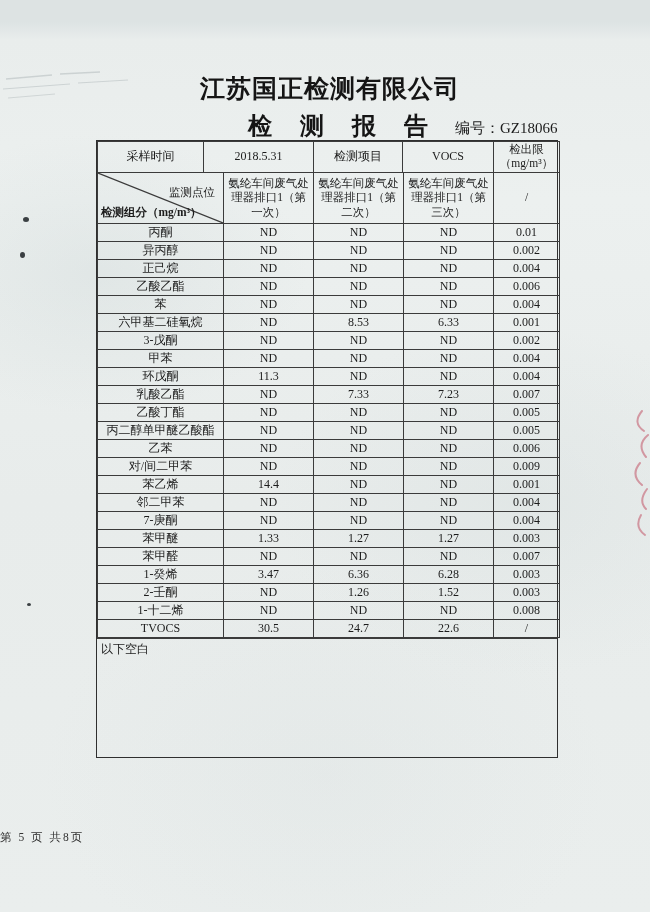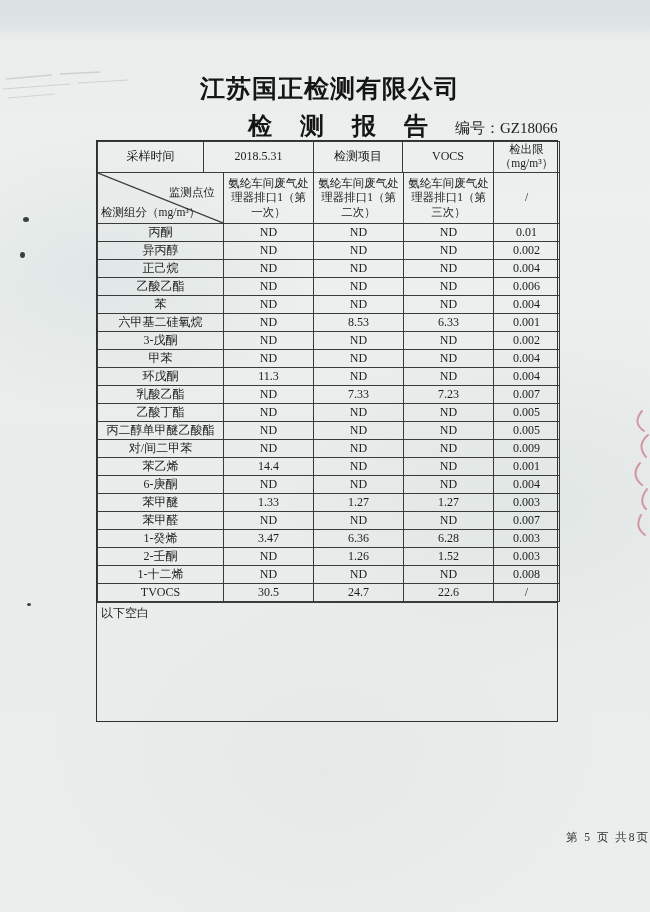--- a/index.html
+++ b/index.html
@@ -76,35 +76,36 @@
   .diag-cell { position: relative; padding: 0; }
   .diag-cell svg { position: absolute; left: 0; top: 0; width: 100%; height: 100%; }
   .diag-top {
     position: absolute; right: 8px; top: 12px;
     font-size: 11.5px;
   }
   .diag-bottom {
     position: absolute; left: 3px; bottom: 3px;
     font-size: 11.5px;
     white-space: nowrap;
+    font-weight: bold;
   }
   
   .blank-row {
     height: 119px;
     border-top: 1px solid #3b3b3b;
     font-size: 12px;
     padding: 2px 4px;
     text-align: left;
     vertical-align: top;
   }
   
   .footer {
     position: absolute;
     top: 830px; left: 0; right: 0;
-    text-align: right;
+    text-align: left;
     font-size: 11.5px;
     letter-spacing: 2px;
     color: #333;
   }
   
   .artifact { position: absolute; pointer-events: none; }
   .pencil { opacity: 0.45; }
   .speck { background: #3a3f42; border-radius: 50%; }
   .red-marks { opacity: 0.55; }
 </style>
@@ -258,35 +259,49 @@
             <td>0.005</td>
           </tr>
           <tr>
             <td>丙二醇单甲醚乙酸酯</td>
             <td>ND</td>
             <td>ND</td>
             <td>ND</td>
             <td>0.005</td>
           </tr>
           <tr>
+            <td>乙苯</td>
+            <td>ND</td>
+            <td>ND</td>
+            <td>ND</td>
+            <td>0.006</td>
+          </tr>
+          <tr>
             <td>对/间二甲苯</td>
             <td>ND</td>
             <td>ND</td>
             <td>ND</td>
             <td>0.009</td>
           </tr>
           <tr>
             <td>苯乙烯</td>
             <td>14.4</td>
             <td>ND</td>
             <td>ND</td>
             <td>0.001</td>
           </tr>
           <tr>
-            <td>6-庚酮</td>
+            <td>邻二甲苯</td>
+            <td>ND</td>
+            <td>ND</td>
+            <td>ND</td>
+            <td>0.004</td>
+          </tr>
+          <tr>
+            <td>7-庚酮</td>
             <td>ND</td>
             <td>ND</td>
             <td>ND</td>
             <td>0.004</td>
           </tr>
           <tr>
             <td>苯甲醚</td>
             <td>1.33</td>
             <td>1.27</td>
             <td>1.27</td>

